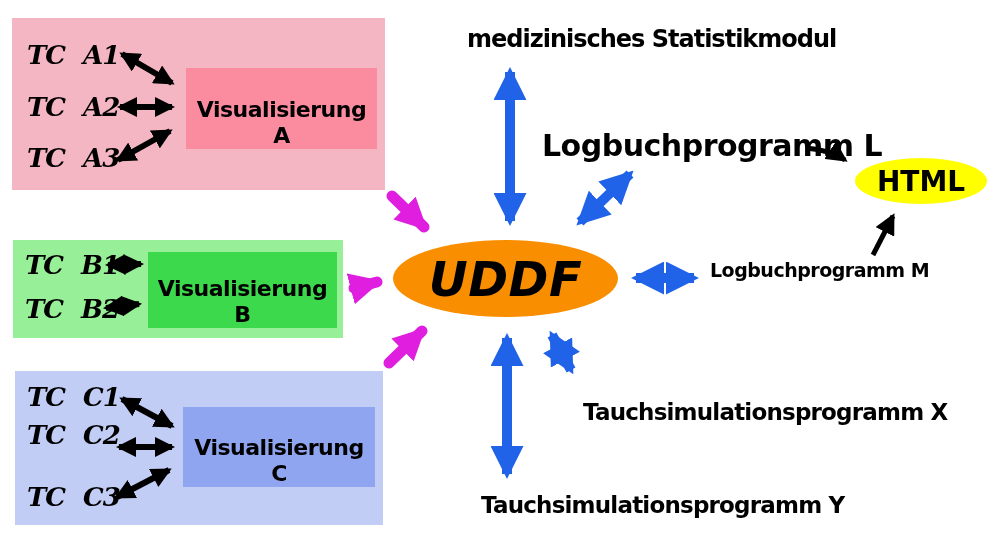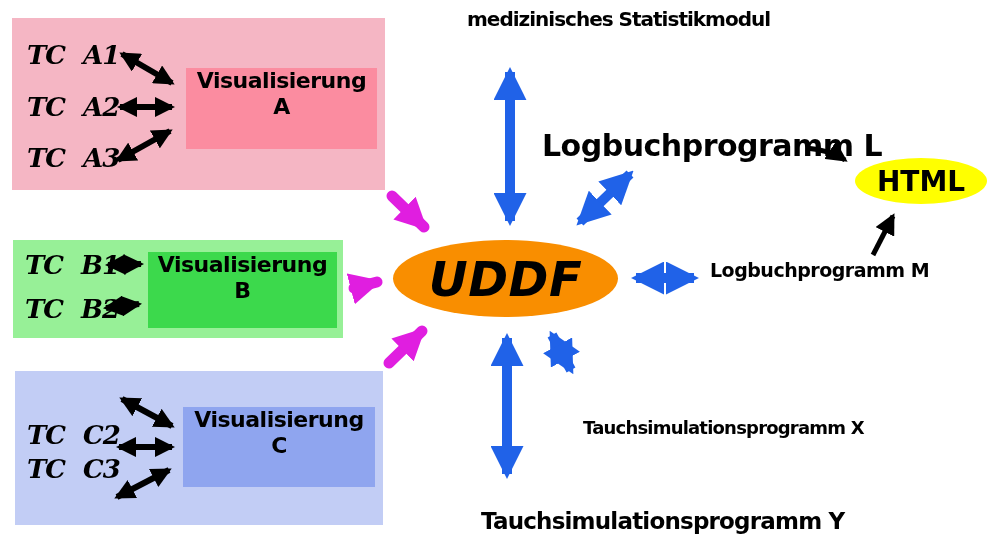--- a/index.html
+++ b/index.html
@@ -5,21 +5,21 @@
   html,body{margin:0;padding:0;background:#fff;}
   .stage{
     position:relative;width:1000px;height:550px;overflow:hidden;
     background:var(--background,#fff);
     font-family:"DejaVu Sans",sans-serif;
     color:var(--text,#000);
   }
   .group-outer{position:absolute;}
   .group-inner{
     position:absolute;display:flex;flex-direction:column;
-    justify-content:flex-start;align-items:center;
+    justify-content:flex-end;align-items:center;
     font-weight:bold;font-size:22px;line-height:26px;letter-spacing:-0.5px;
     text-align:center;
   }
   .tc-label{
     position:absolute;
     font-family:"DejaVu Serif",serif;
     font-weight:bold;font-style:italic;
     font-size:26px;line-height:30px;
     word-spacing:10px;letter-spacing:-1px;
     white-space:nowrap;
@@ -32,25 +32,25 @@
     left:393px;top:240px;width:225px;height:77px;
     background:var(--orange,#F98E00);
     font-weight:bold;font-style:italic;font-size:48px;letter-spacing:0.5px;
   }
   .html-ellipse{
     left:855px;top:158px;width:132px;height:46px;
     background:var(--yellow,#FFFF00);
     font-weight:bold;font-size:28px;
   }
   .main-label{position:absolute;font-weight:bold;white-space:nowrap;line-height:28px;}
-  .lbl-statistik{left:467px;top:5px;font-size:20px;letter-spacing:-1px;}
+  .lbl-statistik{left:467px;top:25px;font-size:24px;letter-spacing:-1px;}
   .lbl-logbuch-l{left:542px;top:132px;font-size:30px;letter-spacing:-0.5px;}
   .lbl-logbuch-m{left:710px;top:256px;font-size:19px;letter-spacing:-0.5px;}
-  .lbl-tauchsim-x{left:583px;top:398px;font-size:18px;letter-spacing:-0.8px;margin-top:16px;}
-  .lbl-tauchsim-y{left:481px;top:491px;font-size:23px;letter-spacing:-0.8px;margin-top:16px;}
+  .lbl-tauchsim-x{left:583px;top:398px;font-size:23px;letter-spacing:-0.8px;}
+  .lbl-tauchsim-y{left:481px;top:491px;font-size:23px;letter-spacing:-0.8px;}
   .arrows-layer{position:absolute;left:0;top:0;z-index:5;pointer-events:none;}
 </style>
 </head>
 <body>
 
 <div class="stage">
 
   <div class="group-outer" style="left:12px;top:18px;width:373px;height:172px;background:var(--pink-outer);"></div>
   <div class="group-inner" style="left:186px;top:68px;width:191px;height:81px;background:var(--pink-inner);">
     <span>Visualisierung</span>
@@ -66,22 +66,23 @@
     <span>B</span>
   </div>
   <div class="tc-label" style="left:25px;top:250px;">TC B1</div>
   <div class="tc-label" style="left:25px;top:294px;">TC B2</div>
 
   <div class="group-outer" style="left:15px;top:371px;width:368px;height:154px;background:var(--blue-outer);"></div>
   <div class="group-inner" style="left:183px;top:407px;width:192px;height:80px;background:var(--blue-inner);">
     <span>Visualisierung</span>
     <span>C</span>
   </div>
+  <div class="tc-label" style="left:27px;top:382px;">TC C1</div>
   <div class="tc-label" style="left:27px;top:420px;text-align:center;">TC C2</div>
-  <div class="tc-label" style="left:27px;top:454px;">TC C3</div>
+  <div class="tc-label" style="left:27px;top:482px;">TC C3</div>
 
   <div class="ellipse html-ellipse">
     <span>HTML</span>
   </div>
 
   <div class="ellipse uddf-ellipse">
     <span>UDDF</span>
   </div>
 
   <div class="main-label lbl-statistik">medizinisches Statistikmodul</div>

